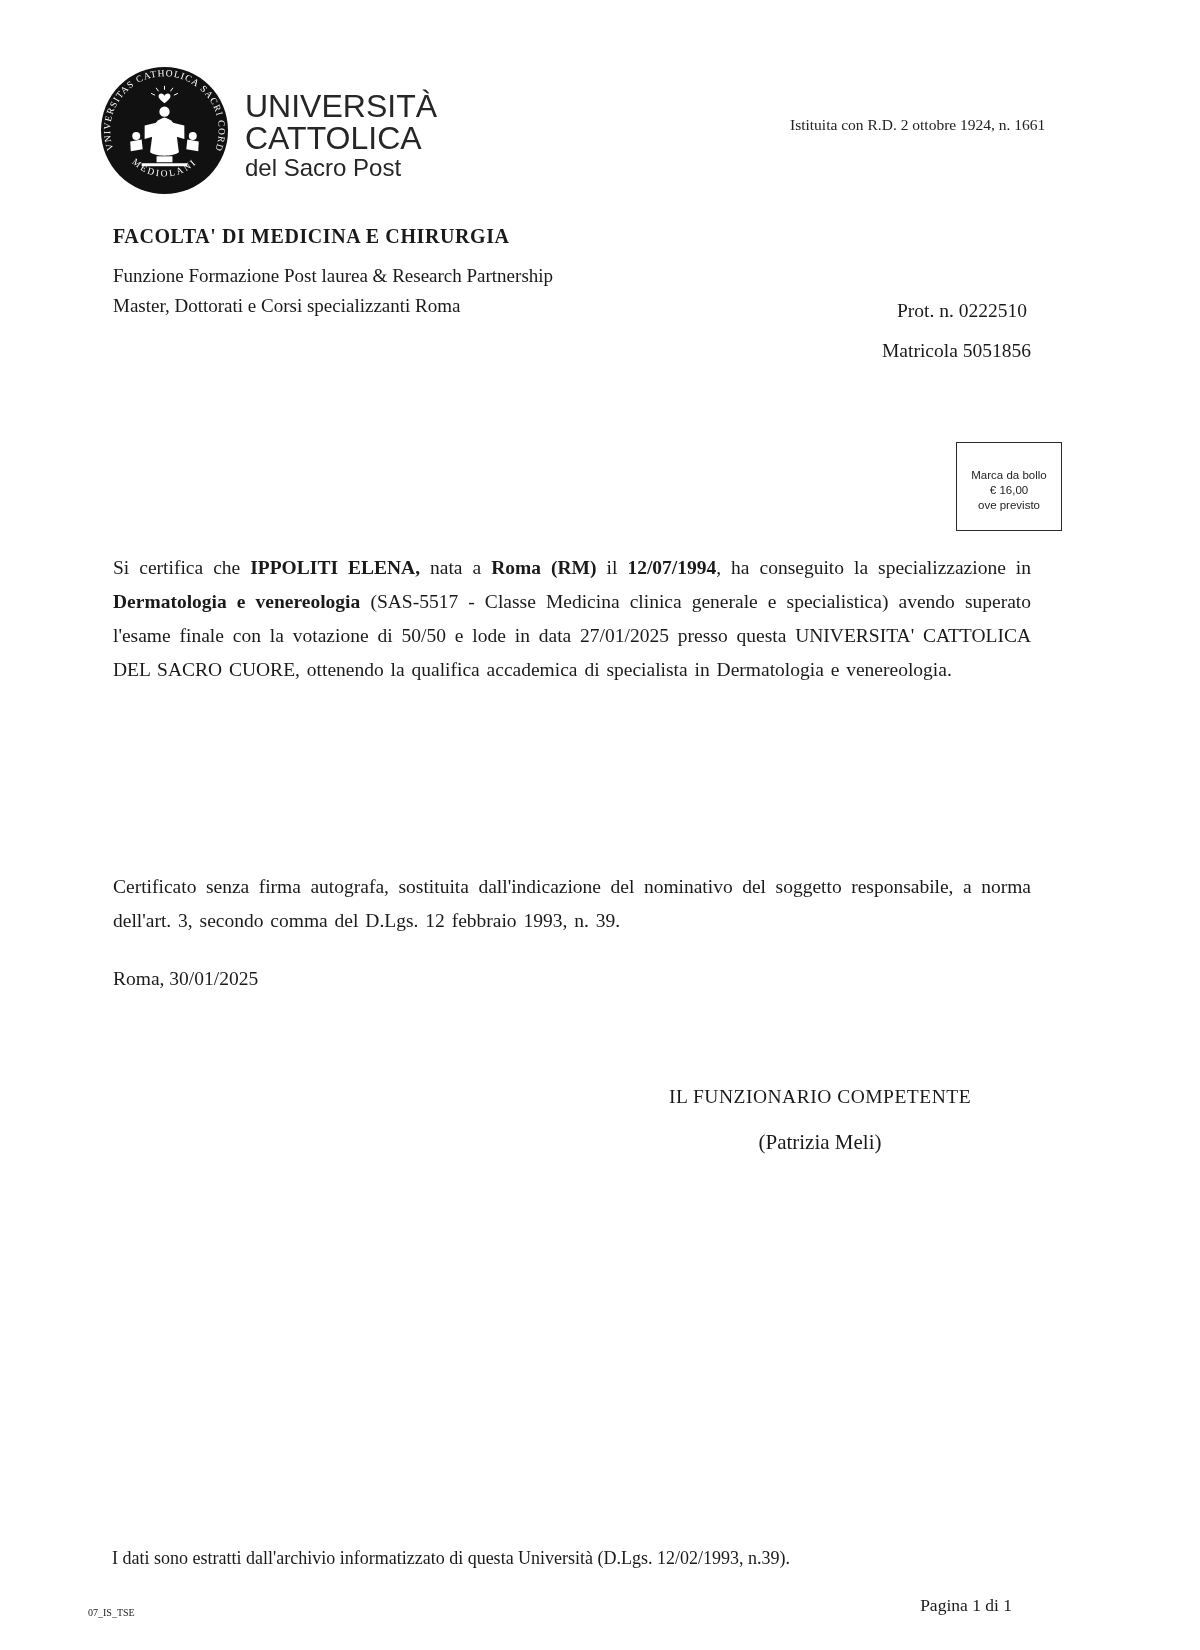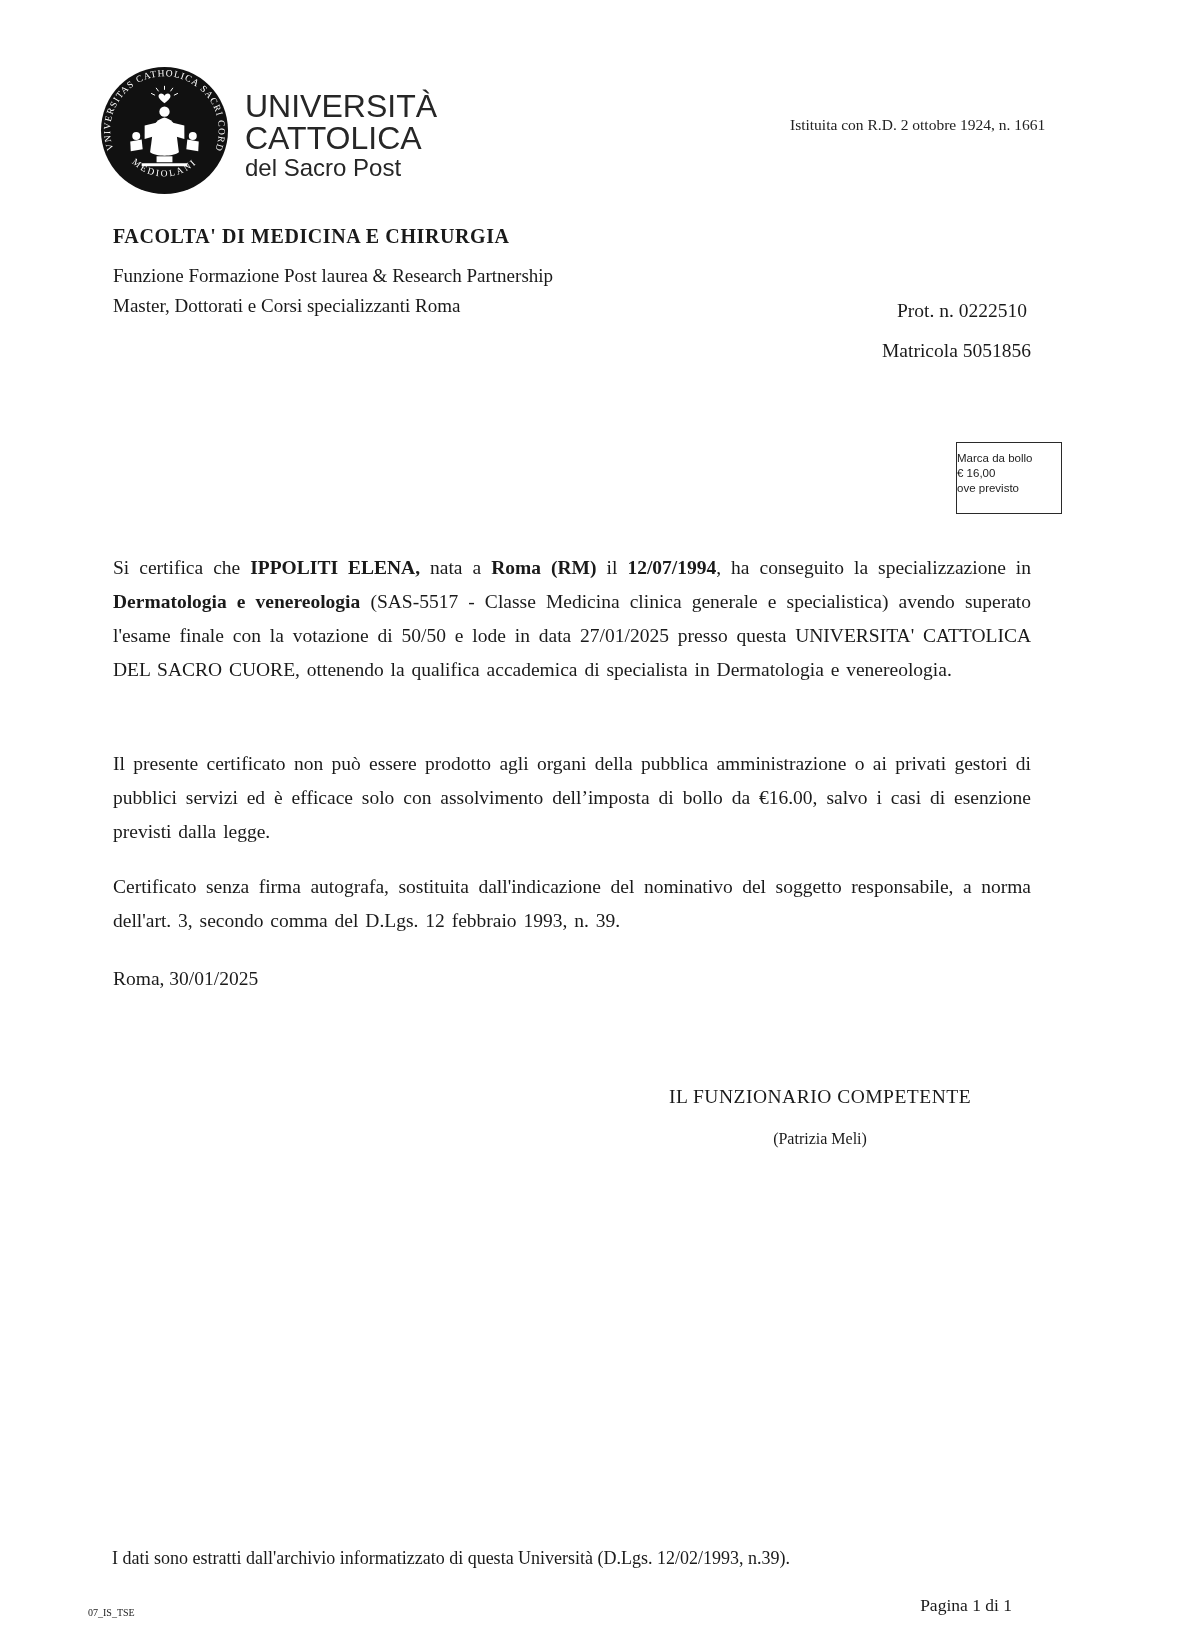--- a/index.html
+++ b/index.html
@@ -21,39 +21,39 @@
   .faculty-sub1 { left:113px; top:265px; font-size:19px; }
   .faculty-sub2 { left:113px; top:295px; font-size:19px; }
 
   
   .protocol { left:897px; top:300px; font-size:19.5px; }
   .matricola { left:882px; top:340px; font-size:19.5px; }
 
   
   .stamp-box {
     left:956px; top:442px; width:104px; height:62px;
-    border:1.5px solid #2a2a2a; text-align:left;
+    border:1.5px solid #2a2a2a; text-align:center;
     font-family:"Liberation Sans", sans-serif; font-size:11.5px; line-height:15px;
-    color:#222; padding-top:8px;
+    color:#222; padding-top:25px;
   }
 
   
   .body-par {
     left:113px; width:918px; font-size:19.5px; line-height:34px;
     text-align:justify; word-spacing:2px;
   }
   .p1 { top:551px; }
   .p2 { top:747px; }
   .p3 { top:870px; }
   .place-date { left:113px; top:968px; font-size:19.5px;font-family:Liberation Serif, serif; }
 
   
   .sig-block { left:540px; top:1086px; width:560px; text-align:center; }
   .sig-role { font-size:19.5px; letter-spacing:0.5px; }
-  .sig-name { font-size:16px; margin-top:22px; }
+  .sig-name { font-size:21px; margin-top:22px; }
 
   
   .footer-note { left:112px; top:1548px; font-size:18px; }
   .doc-code { left:88px; top:1607px; font-size:10px; }
   .page-info { left:0; top:1595px; width:1012px; text-align:right; font-size:17.5px; }
 </style>
 </head>
 <body>
 
 <div class="page">
@@ -108,21 +108,20 @@
   <div class="abs protocol">Prot. n. 0222510</div>
   <div class="abs matricola">Matricola 5051856</div>
 
   <div class="abs stamp-box">
     <div>Marca da bollo</div>
     <div>€ 16,00</div>
     <div>ove previsto</div>
   </div>
 
   <div class="abs body-par p1"><span>Si certifica che </span><span style="font-weight: bold;">IPPOLITI ELENA,</span><span> nata a </span><span style="font-weight: bold;">Roma (RM)</span><span> il </span><span style="font-weight: bold;">12/07/1994</span><span>, ha conseguito la specializzazione in </span><span style="font-weight: bold;">Dermatologia e venereologia</span><span> (SAS-5517 - Classe Medicina clinica generale e specialistica) avendo superato l'esame finale con la votazione di 50/50 e lode in data 27/01/2025 presso questa UNIVERSITA' CATTOLICA DEL SACRO CUORE, ottenendo la qualifica accademica di specialista in Dermatologia e venereologia.</span></div>
-  <div class="abs body-par p2">Il presente certificato non può essere prodotto agli organi della pubblica amministrazione o ai privati gestori di pubblici servizi ed è efficace solo con assolvimento dell’imposta di bollo da €16.00, salvo i casi di esenzione previsti dalla legge.</div>
   <div class="abs body-par p3">Certificato senza firma autografa, sostituita dall'indicazione del nominativo del soggetto responsabile, a norma dell'art. 3, secondo comma del D.Lgs. 12 febbraio 1993, n. 39.</div>
   <div class="abs place-date">Roma, 30/01/2025</div>
 
   <div class="abs sig-block">
     <div class="sig-role">IL FUNZIONARIO COMPETENTE</div>
     <div class="sig-name">(Patrizia Meli)</div>
   </div>
 
   <div class="abs footer-note">I dati sono estratti dall'archivio informatizzato di questa Università (D.Lgs. 12/02/1993, n.39).</div>
   <div class="abs doc-code">07_IS_TSE</div>

